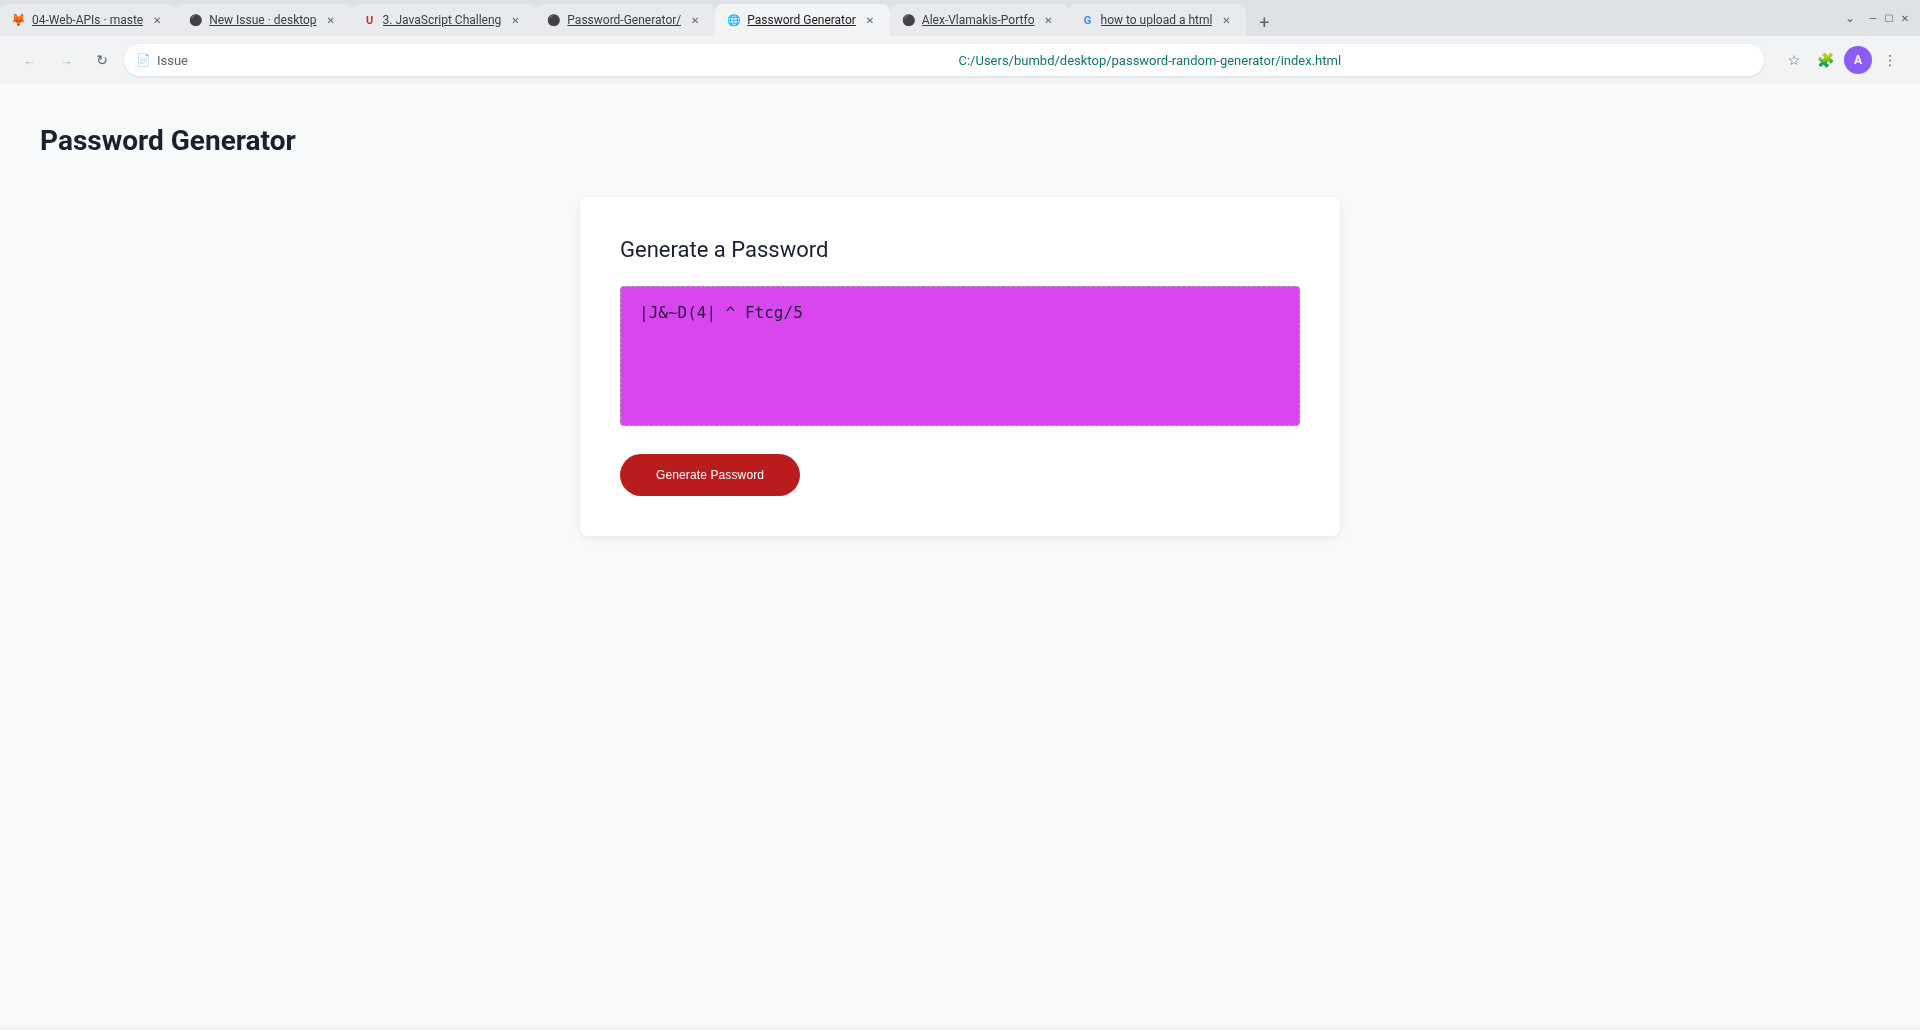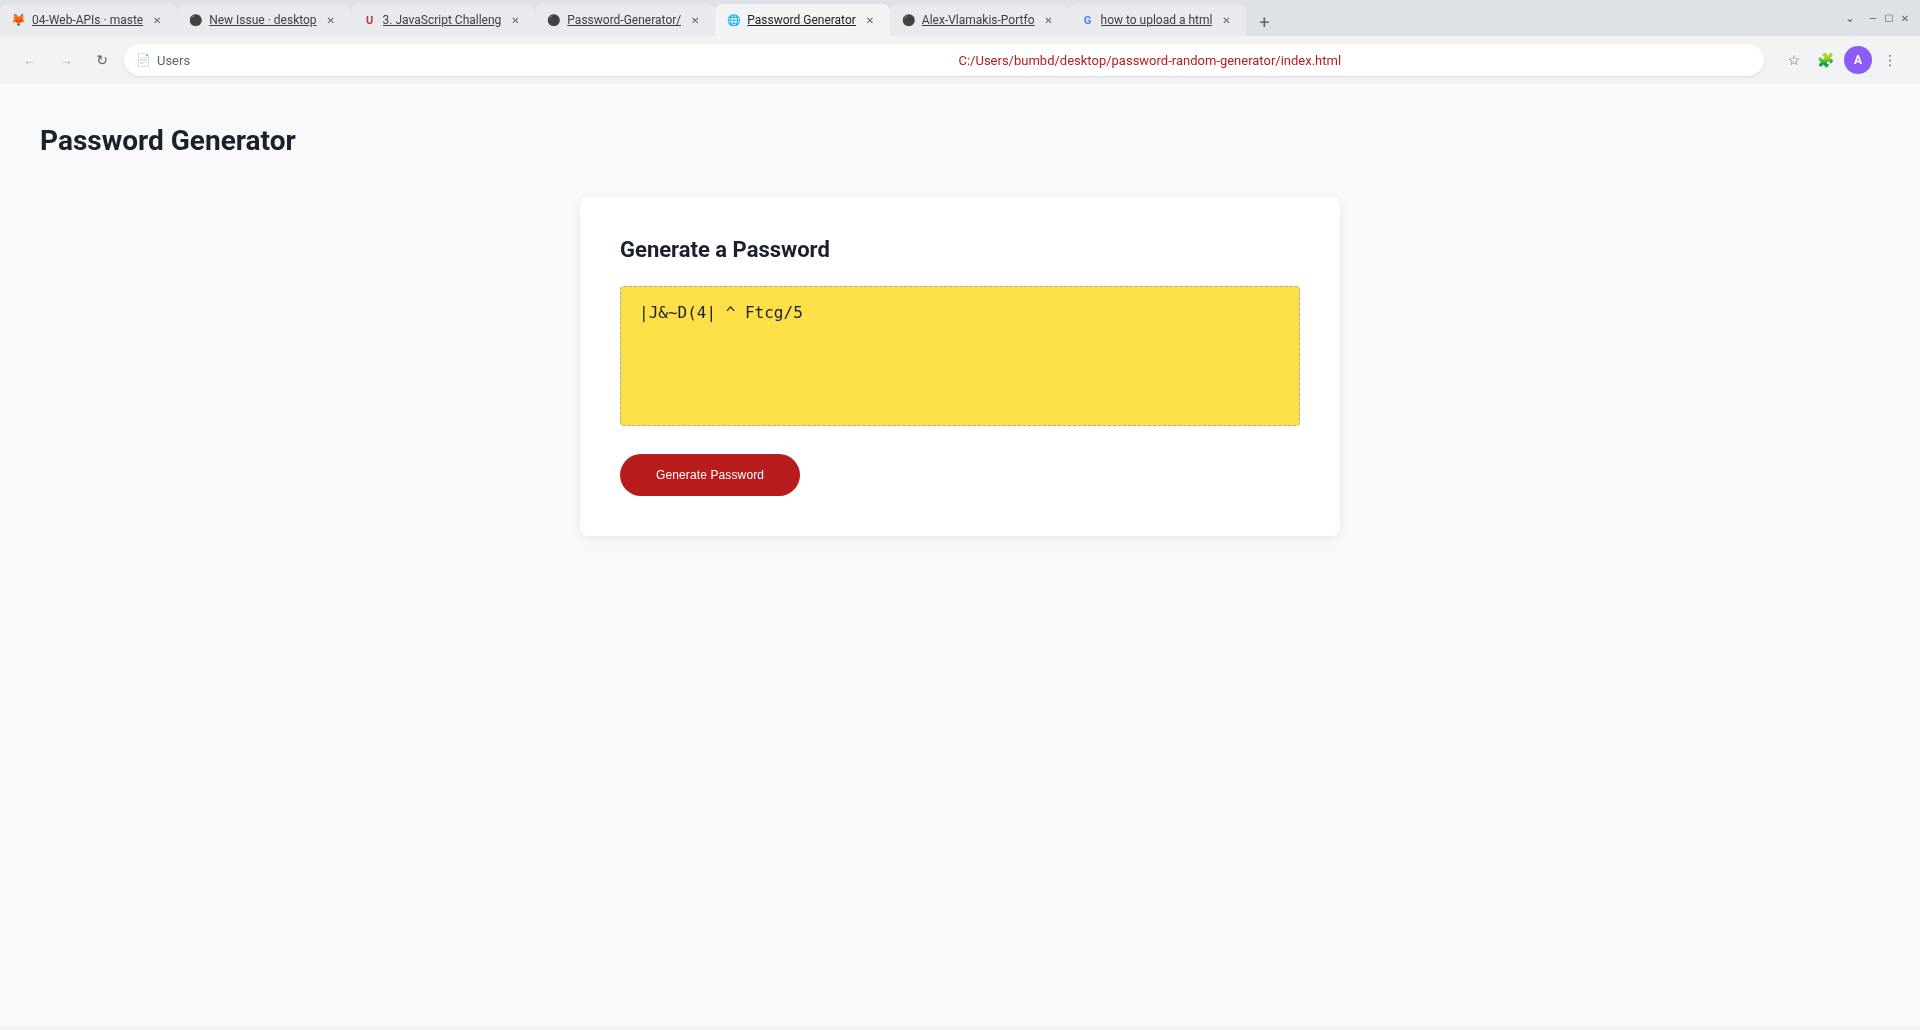--- a/index.html
+++ b/index.html
@@ -150,21 +150,21 @@
       box-shadow: 0 1px 3px rgba(0,0,0,0.1);
     }
 
     .address-bar-icon {
       color: #5f6368;
       font-size: 12px;
     }
 
     .address-text {
       font-size: 13px;
-      color: #b91c1c;
+      color: #0f766e;
       flex: 1;
     }
 
     .address-bar-actions {
       display: flex;
       align-items: center;
       gap: 4px;
       margin-left: 8px;
     }
 
@@ -212,35 +212,35 @@
       background: white;
       border-radius: 8px;
       box-shadow: 0 2px 8px rgba(0,0,0,0.08);
       padding: 40px 40px;
       max-width: 760px;
       margin: 0 auto;
     }
 
     .card-title {
       font-size: 22px;
-      font-weight: 700;
+      font-weight: 400;
       color: #1a202c;
       margin-bottom: 24px;
     }
 
     .password-display {
       border: 1.5px dashed #aaa;
       border-radius: 4px;
       padding: 16px 18px;
       min-height: 140px;
       font-size: 16px;
       color: #1a202c;
       font-family: monospace;
       margin-bottom: 28px;
-      background: #fde047;
+      background: #d946ef;
       word-break: break-all;
     }
 
     .generate-btn {
       background: #b91c1c;
       color: white;
       border: none;
       border-radius: 24px;
       padding: 14px 36px;
       font-size: 12px;
@@ -338,21 +338,21 @@
     </div>
   </div>
 
   <div class="address-bar-row">
     <div class="nav-btn disabled">←</div>
     <div class="nav-btn disabled">→</div>
     <div class="nav-btn">↻</div>
 
     <div class="address-bar">
       <span class="address-bar-icon">📄</span>
-      <span class="address-text" style="color:#5f6368; margin-right:2px;">Users</span>
+      <span class="address-text" style="color:#5f6368; margin-right:2px;">Issue</span>
       <span class="address-text">C:/Users/bumbd/desktop/password-random-generator/index.html</span>
     </div>
 
     <div class="address-bar-actions">
       <div class="address-action-btn">☆</div>
       <div class="address-action-btn">🧩</div>
       <div class="profile-btn">A</div>
       <div class="address-action-btn">⋮</div>
     </div>
   </div>

